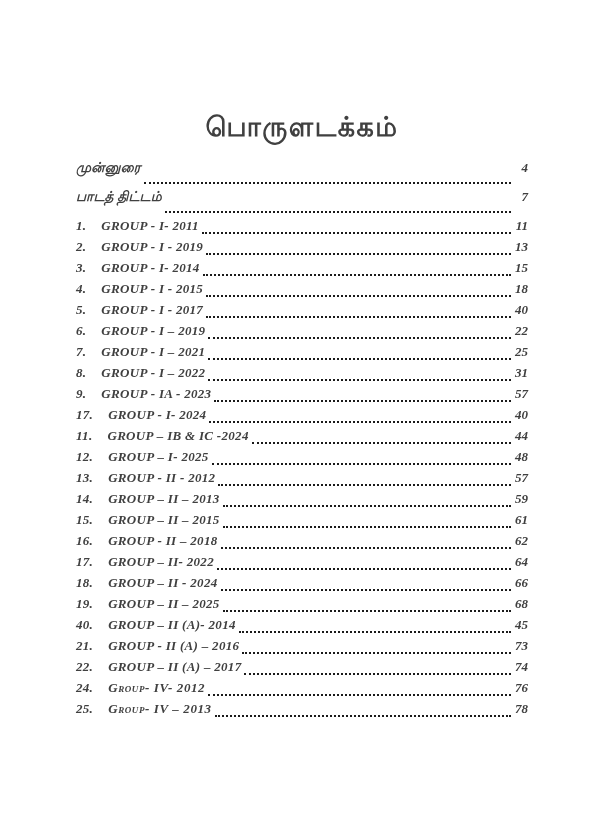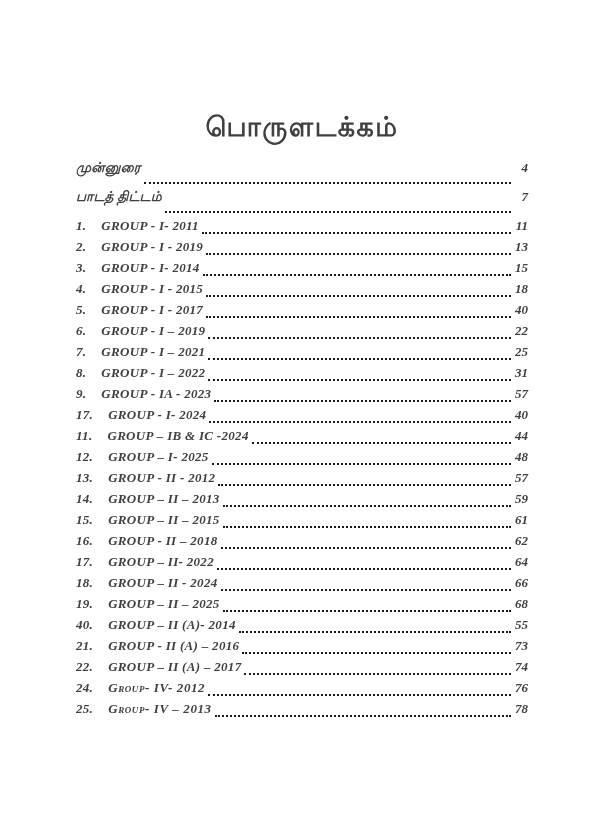--- a/index.html
+++ b/index.html
@@ -208,21 +208,21 @@
       <div class="row entry-row">
         <span class="num">19.</span>
         <span class="label">GROUP – II – 2025</span>
         <span class="leader"></span>
         <span class="pageno">68</span>
       </div>
       <div class="row entry-row">
         <span class="num">40.</span>
         <span class="label">GROUP – II (A)- 2014</span>
         <span class="leader"></span>
-        <span class="pageno">55</span>
+        <span class="pageno">45</span>
       </div>
       <div class="row entry-row">
         <span class="num">21.</span>
         <span class="label">GROUP - II (A) – 2016</span>
         <span class="leader"></span>
         <span class="pageno">73</span>
       </div>
       <div class="row entry-row">
         <span class="num">22.</span>
         <span class="label">GROUP – II (A) – 2017</span>

